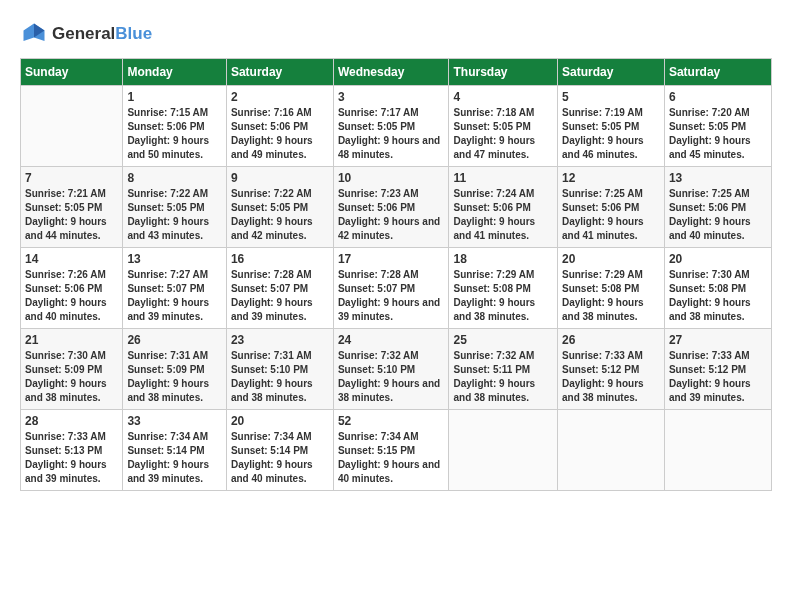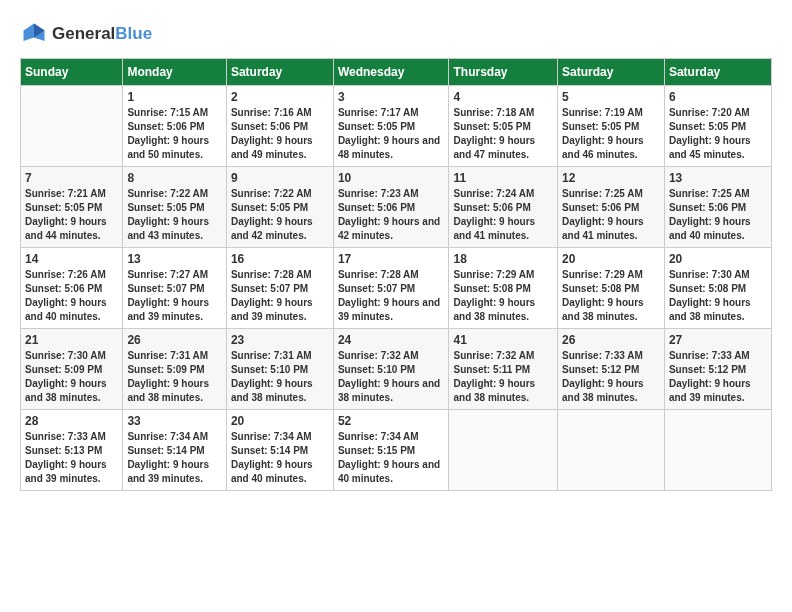--- a/index.html
+++ b/index.html
@@ -157,21 +157,21 @@
       </tr>
       <tr>
         <td><span class="day-number">21</span>
           <span class="day-info">Sunrise: 7:30 AM<br>Sunset: 5:09 PM<br>Daylight: 9 hours and 38 minutes.</span></td>
         <td><span class="day-number">26</span>
           <span class="day-info">Sunrise: 7:31 AM<br>Sunset: 5:09 PM<br>Daylight: 9 hours and 38 minutes.</span></td>
         <td><span class="day-number">23</span>
           <span class="day-info">Sunrise: 7:31 AM<br>Sunset: 5:10 PM<br>Daylight: 9 hours and 38 minutes.</span></td>
         <td><span class="day-number">24</span>
           <span class="day-info">Sunrise: 7:32 AM<br>Sunset: 5:10 PM<br>Daylight: 9 hours and 38 minutes.</span></td>
-        <td><span class="day-number">41</span>
+        <td><span class="day-number">25</span>
           <span class="day-info">Sunrise: 7:32 AM<br>Sunset: 5:11 PM<br>Daylight: 9 hours and 38 minutes.</span></td>
         <td><span class="day-number">26</span>
           <span class="day-info">Sunrise: 7:33 AM<br>Sunset: 5:12 PM<br>Daylight: 9 hours and 38 minutes.</span></td>
         <td><span class="day-number">27</span>
           <span class="day-info">Sunrise: 7:33 AM<br>Sunset: 5:12 PM<br>Daylight: 9 hours and 39 minutes.</span></td>
       </tr>
       <tr>
         <td><span class="day-number">28</span>
           <span class="day-info">Sunrise: 7:33 AM<br>Sunset: 5:13 PM<br>Daylight: 9 hours and 39 minutes.</span></td>
         <td><span class="day-number">33</span>

